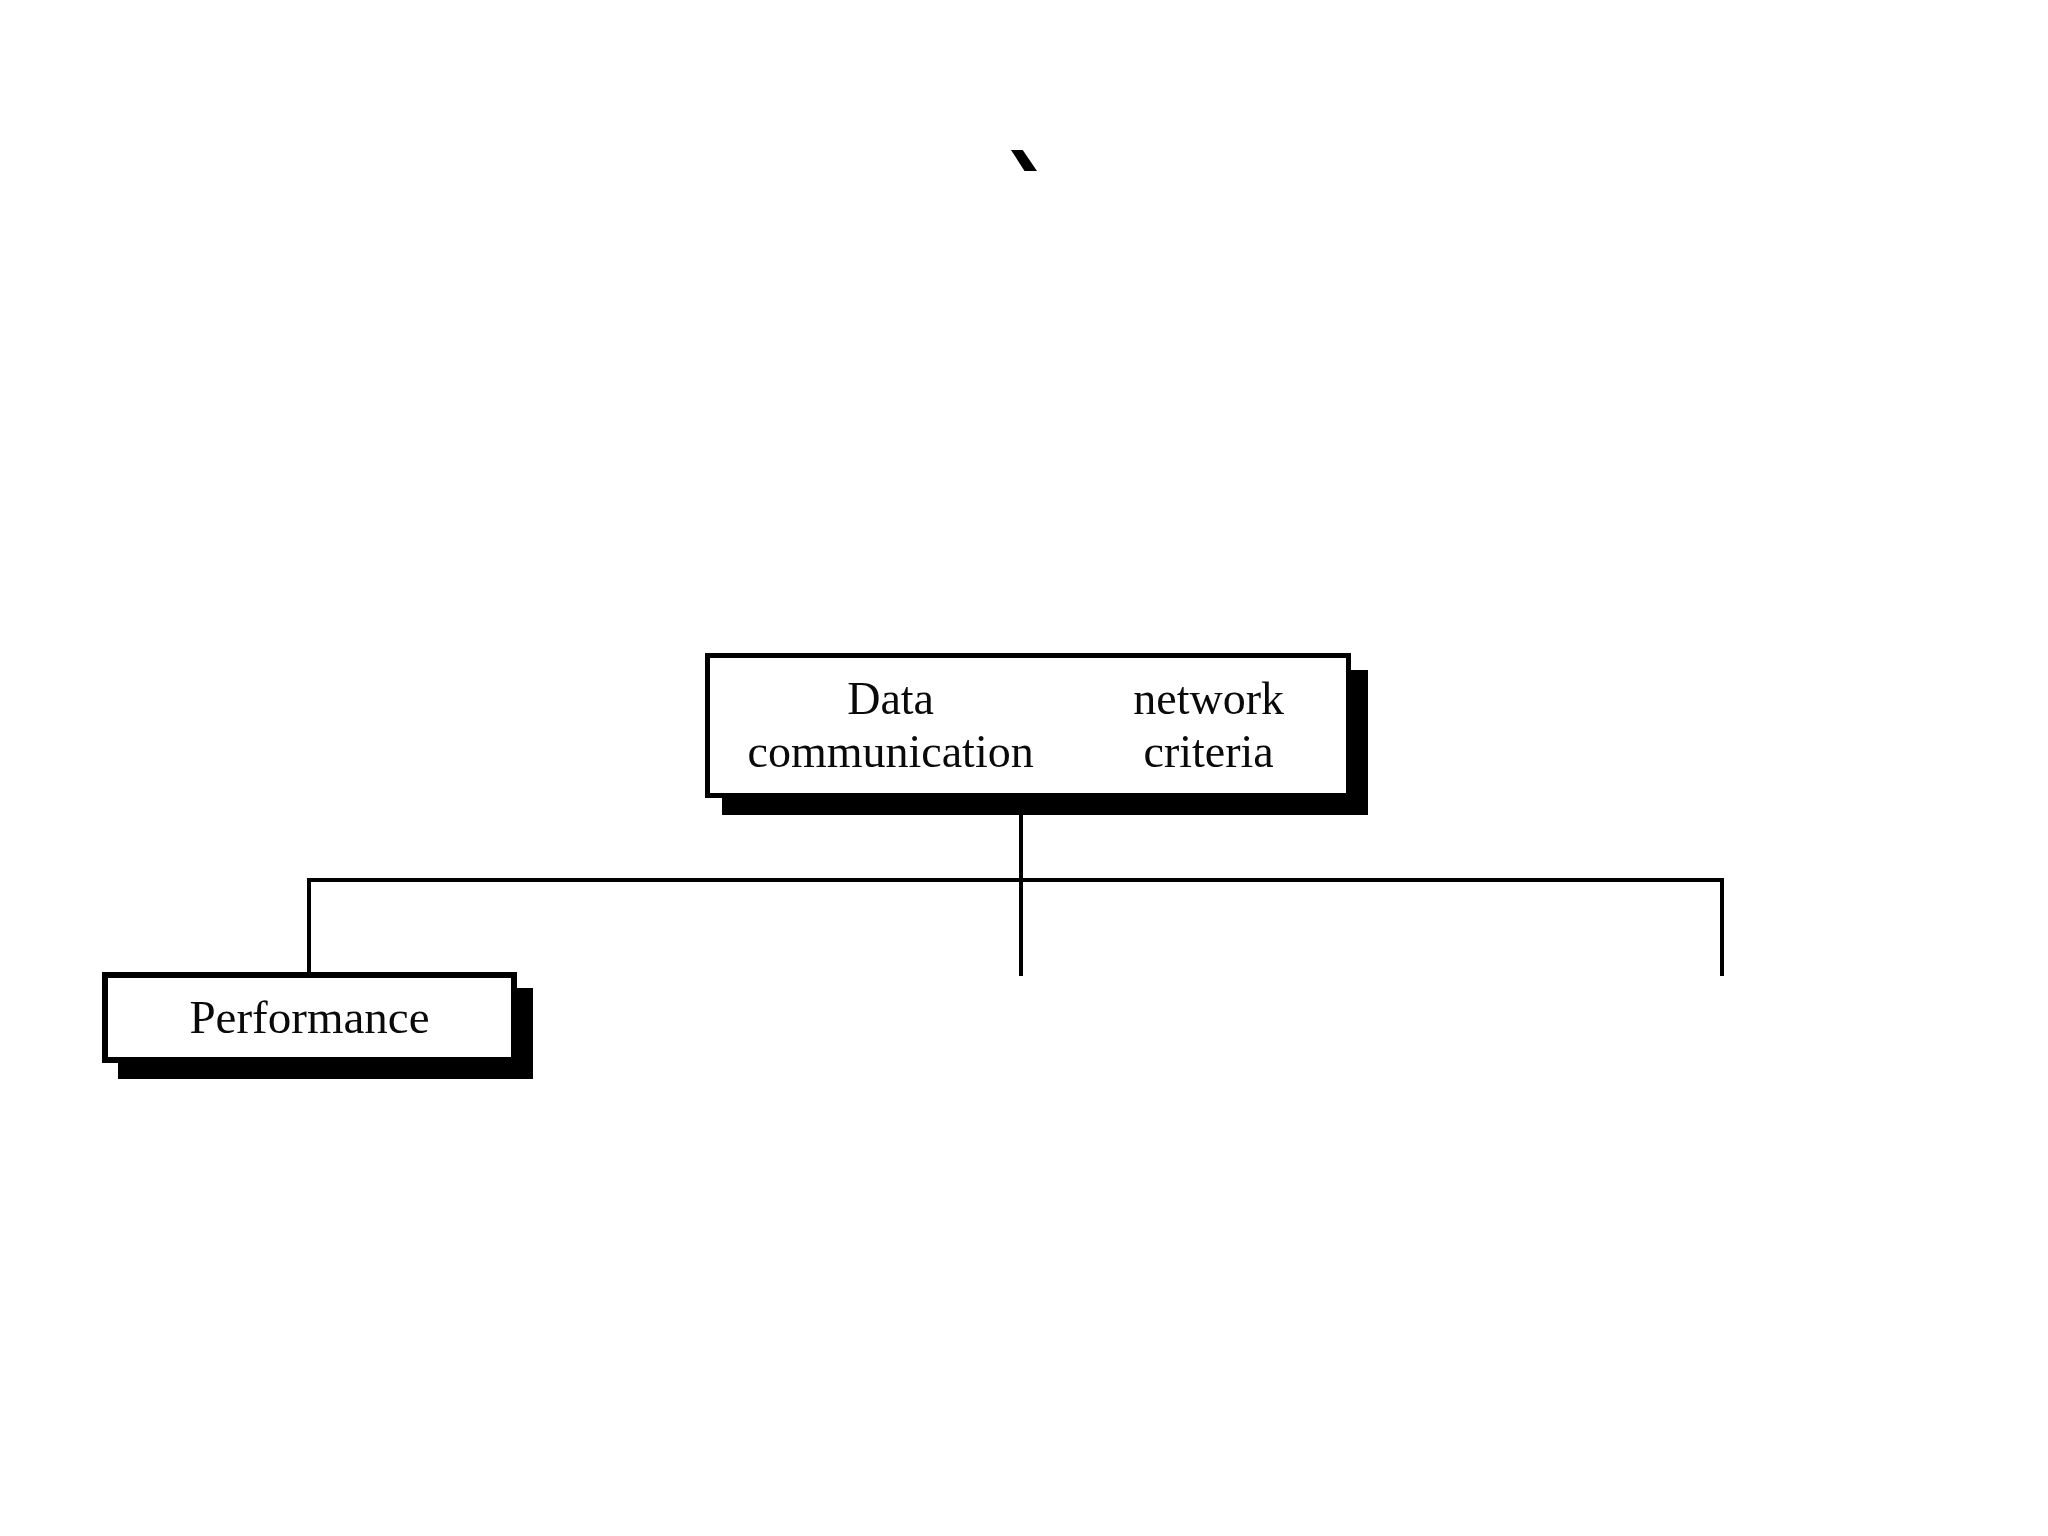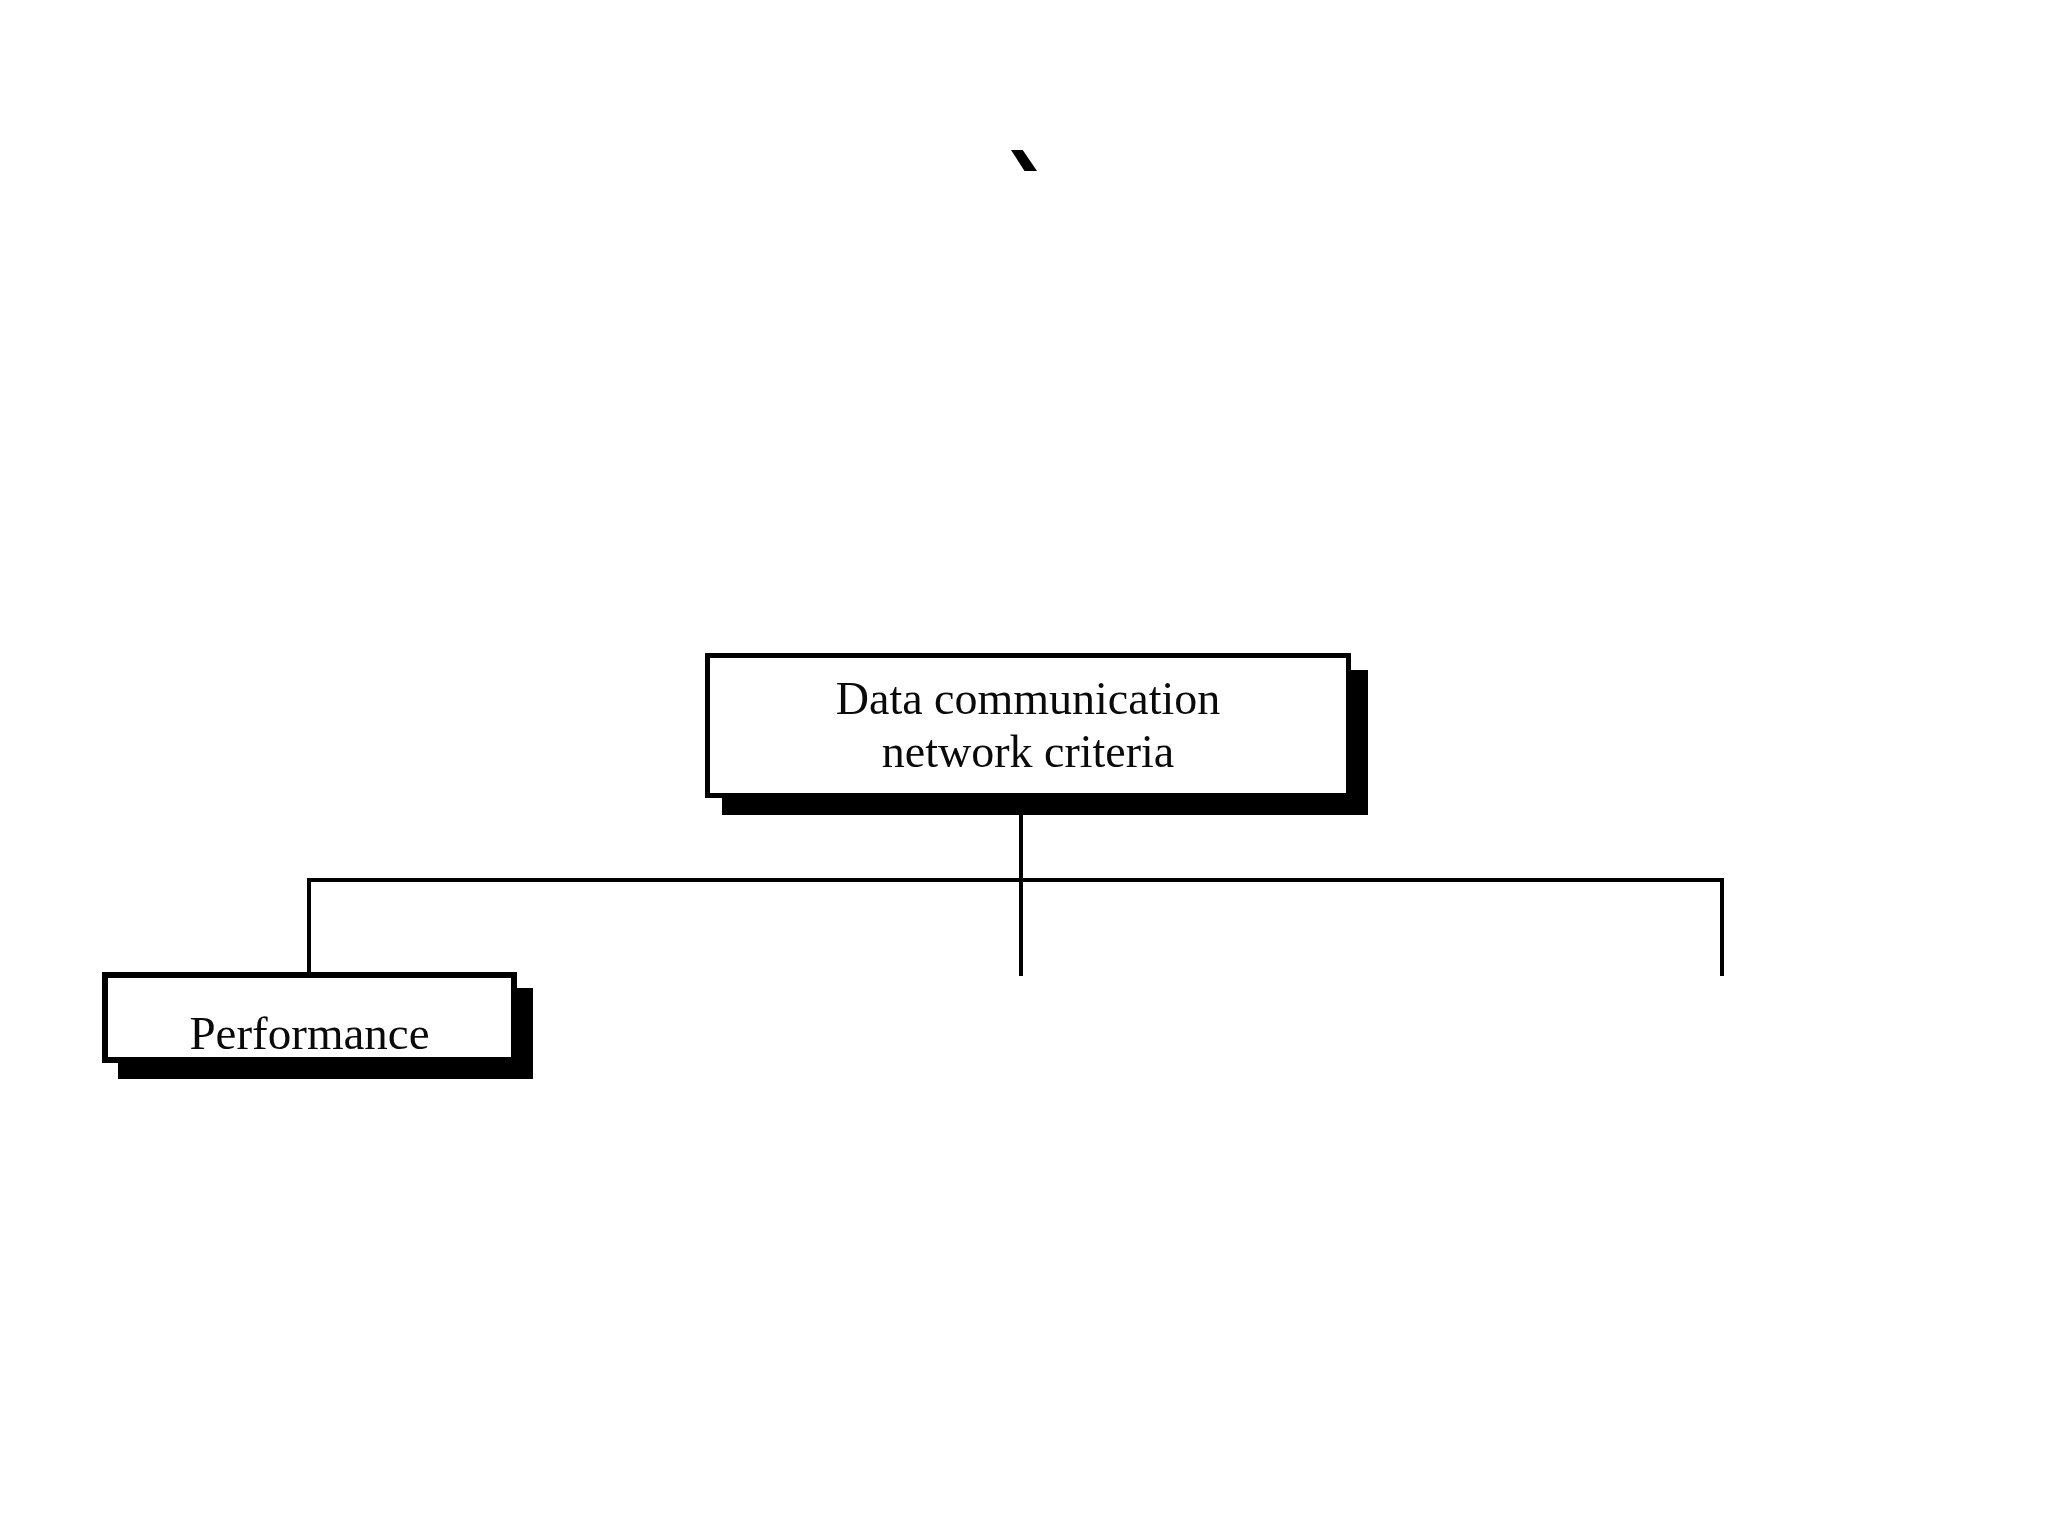--- a/index.html
+++ b/index.html
@@ -42,21 +42,21 @@
   }
 
   
   .node {
     position: absolute;
     box-sizing: border-box;
     background: #ffffff;
     border: 6px solid #000000;
     box-shadow: 16px 16px 0 0 #000000;
     display: flex;
-    flex-direction: column;
+    flex-direction: row;
     align-items: center;
     justify-content: center;
     text-align: center;
   }
   .node-root {
     left: 705px;
     top: 653px;
     width: 646px;
     height: 145px;
     border-width: 5px;
@@ -66,21 +66,20 @@
   }
   .node-child {
     font-size: 47px;
     line-height: 1;
   }
   .node-performance {
     left: 102px;
     top: 972px;
     width: 415px;
     height: 91px;
-    justify-content: flex-end;
   }
   .node-reliability {
     left: 812px;
     top: 973px;
     width: 416px;
     height: 90px;
   }
   .node-security {
     left: 1515px;
     top: 973px;

